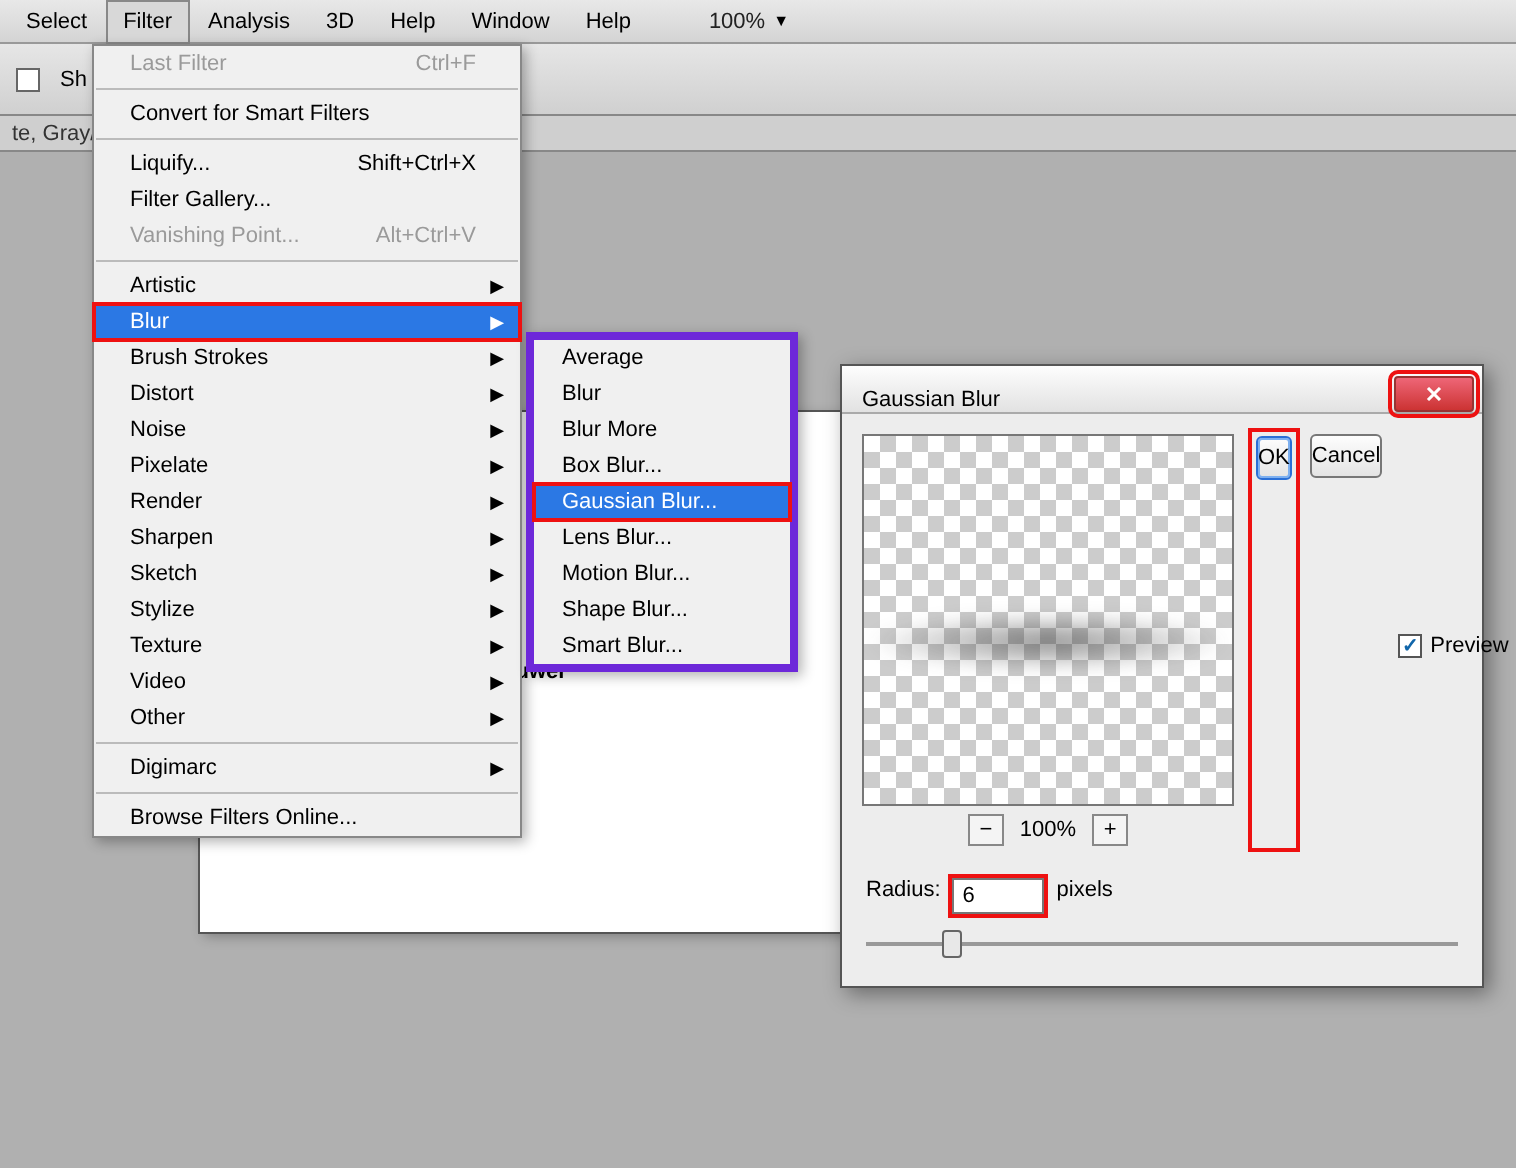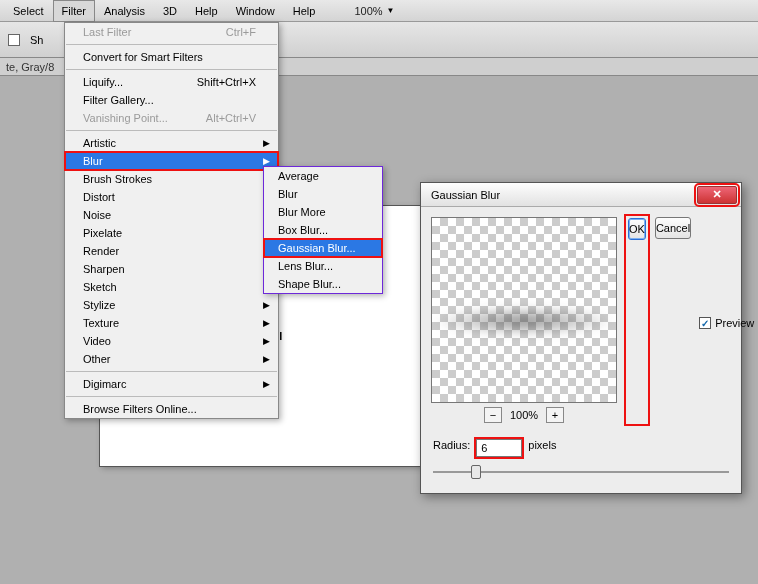--- a/index.html
+++ b/index.html
@@ -13,37 +13,37 @@
 
 .optbar { background: linear-gradient(#e6e6e6,#d0d0d0); height: 36px; border-bottom:1px solid #888; display:flex; align-items:center; padding:0 8px; gap:10px;}
 .optbar .chk { width:12px;height:12px;border:1px solid #666;background:#fff; }
 
 .doctab { background:#cfcfcf; height:18px; display:flex; align-items:center; padding:0 6px; color:#333; border-bottom:1px solid #888;}
 
 .canvas-area { position:absolute; left:0; right:0; top:86px; bottom:0; background:#b0b0b0; }
 .doc-white { position:absolute; left:100px; top:120px; width:340px; height:260px; background:#fff; box-shadow:0 0 0 1px #555, 2px 2px 6px rgba(0,0,0,.3); display:flex; align-items:center; justify-content:center; font-family: Georgia, serif; font-weight:bold; font-size:44px; color:#000;}
 
 
-.dropdown { position:absolute; left:64px; top:22px; width:215px; background:#f0f0f0; border:1px solid #888; box-shadow:2px 2px 6px rgba(0,0,0,.3); z-index:10; }
+.dropdown { position:absolute; left:46px; top:22px; width:215px; background:#f0f0f0; border:1px solid #888; box-shadow:2px 2px 6px rgba(0,0,0,.3); z-index:10; }
 .dropdown .row { display:flex; justify-content:space-between; align-items:center; padding:3px 22px 3px 18px; height:18px; cursor:default; position:relative;}
 .dropdown .row.disabled { color:#9a9a9a; }
 .dropdown .row .arrow { position:absolute; right:8px; font-size:9px; }
 .dropdown .divider { height:1px; background:#bbb; margin:3px 1px; }
 .dropdown .row.sel { background:#2b78e4; color:#fff; }
 .dropdown .row.hl { outline:2px solid #e11; outline-offset:-1px; }
 
 
-.submenu { position:absolute; left:263px; top:166px; width:120px; background:#f0f0f0; border:1px solid #6d28d9; box-shadow:2px 2px 6px rgba(0,0,0,.3); z-index:11;}
+.submenu { position:absolute; left:263px; top:166px; width:136px; background:#f0f0f0; border:4px solid #6d28d9; box-shadow:2px 2px 6px rgba(0,0,0,.3); z-index:11;}
 .submenu .srow { padding:3px 14px; height:18px; cursor:default; }
 .submenu .srow.sel { background:#2b78e4; color:#fff; }
 .submenu .srow.hl { outline:2px solid #e11; outline-offset:-1px; }
 
 
 .dialog { position:absolute; left:420px; top:182px; width:322px; background:#ededed; border:1px solid #555; box-shadow:3px 3px 10px rgba(0,0,0,.4); z-index:20; }
-.dlg-title { background:linear-gradient(#fdfdfd,#e2e2e2); height:24px; display:flex; align-items:center; justify-content:space-between; padding:0 4px 0 10px; border-bottom:1px solid #aaa; }
+.dlg-title { background:linear-gradient(#fdfdfd,#e2e2e2); height:24px; display:flex; align-items:flex-end; justify-content:space-between; padding:0 4px 0 10px; border-bottom:1px solid #aaa; }
 .dlg-title .close { width:40px; height:18px; background:linear-gradient(#e67,#c33); border:1px solid #933; border-radius:2px; color:#fff; display:flex;align-items:center;justify-content:center; font-weight:bold; outline:2px solid #e11; outline-offset:1px;}
 .dlg-body { display:flex; padding:10px; gap:10px; }
 .preview { width:186px; height:186px; border:1px solid #777; background:
   repeating-conic-gradient(#ccc 0 25%, #fff 0 50%) 0 0/16px 16px; position:relative;}
 .preview .smudge { position:absolute; left:0; right:0; top:88px; height:30px; background:radial-gradient(ellipse at center, rgba(40,40,40,.5), transparent 70%); filter:blur(4px);}
 .dlg-right { display:flex; flex-direction:row; gap:8px; align-items:stretch; width:86px;}
 .dbtn { height:22px; background:linear-gradient(#fdfdfd,#e4e4e4); border:1px solid #777; border-radius:3px; text-align:center; line-height:20px;}
 .dbtn.ok { border:1px solid #2a6fd6; box-shadow:0 0 0 1px #7db0f0 inset;}
 .ok-hl { outline:2px solid #e11; outline-offset:1px; padding:1px;}
 .prev-chk { display:flex; align-items:center; gap:4px; margin-top:6px;}
@@ -196,21 +196,23 @@
     </div>
 </div>
 
 <div class="submenu">
   <div class="srow">Average</div>
   <div class="srow">Blur</div>
   <div class="srow">Blur More</div>
   <div class="srow">Box Blur...</div>
   <div class="srow sel hl">Gaussian Blur...</div>
   <div class="srow">Lens Blur...</div>
+  <div class="srow">Motion Blur...</div>
   <div class="srow">Shape Blur...</div>
+  <div class="srow">Smart Blur...</div>
 </div>
 
 <div class="dialog">
   <div class="dlg-title">
     <span>Gaussian Blur</span>
     <span class="close">✕</span>
   </div>
   <div class="dlg-body">
     <div>
       <div class="preview">

